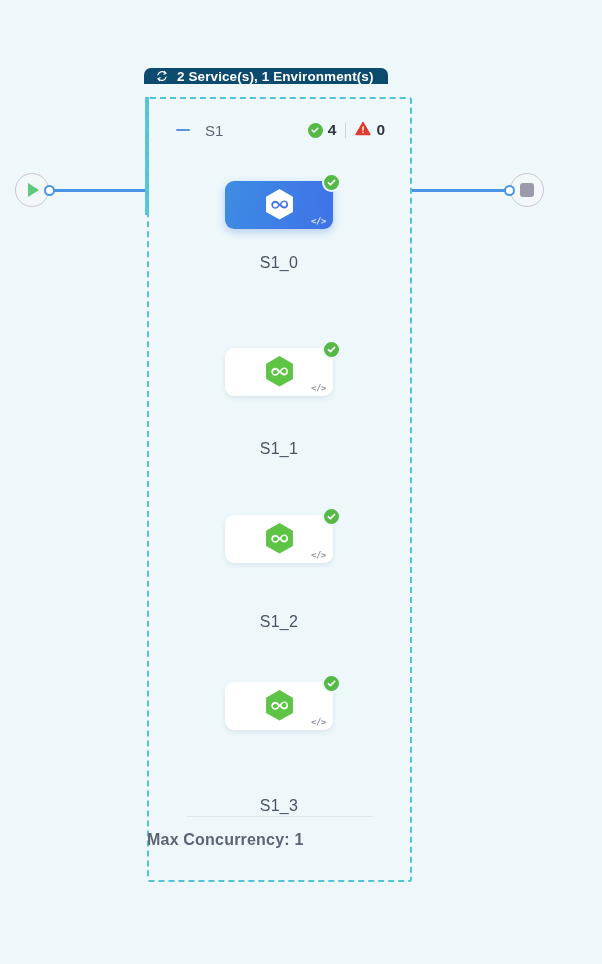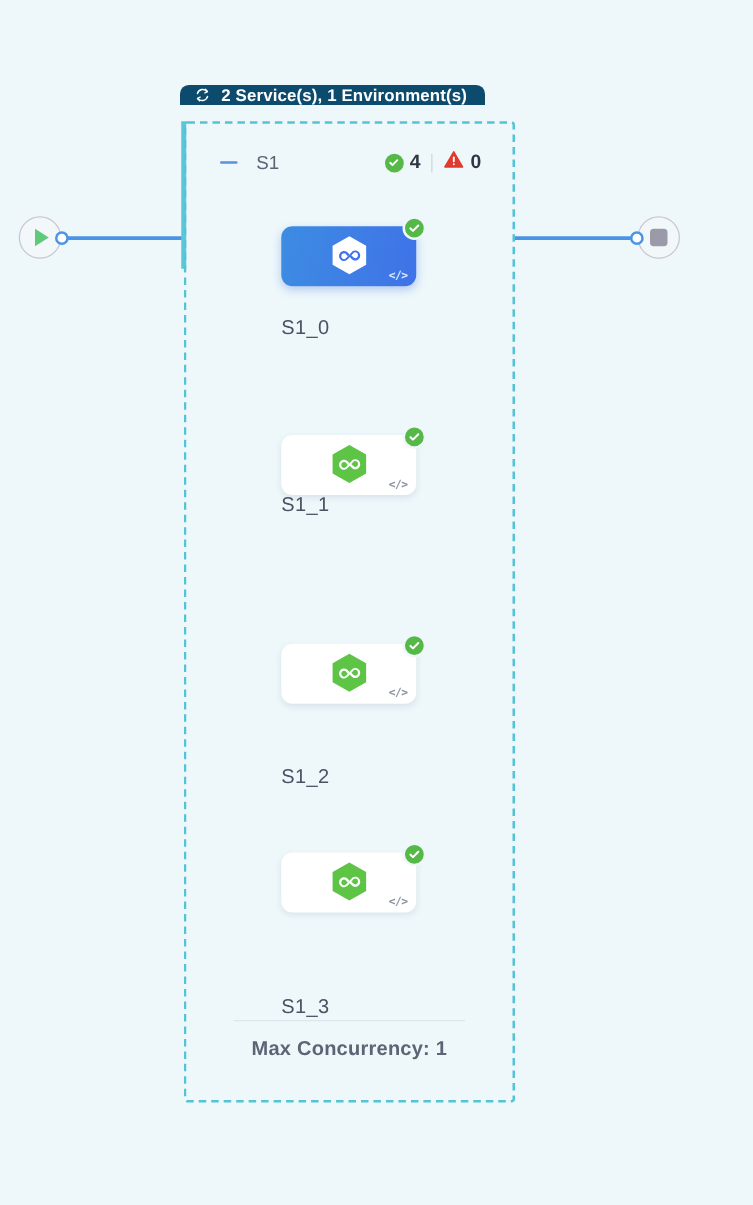--- a/index.html
+++ b/index.html
@@ -225,40 +225,40 @@
     box-sizing: border-box;
     display: flex;
     align-items: center;
     justify-content: center;
   }
 
   .node-label {
     position: absolute;
     left: 225px;
     width: 108px;
+    text-align: center;
     font-size: 16px;
     color: #4a5264;
     letter-spacing: .3px;
   }
 
   
   .group-divider {
     position: absolute;
     left: 187px;
     top: 816px;
     width: 185px;
     height: 1px;
     background: #dde6ed;
   }
   .concurrency {
     position: absolute;
     left: 147px;
     top: 831px;
     width: 265px;
-    text-align: center;
     font-size: 16px;
     font-weight: 700;
     color: #5d6475;
     letter-spacing: .2px;
   }
 </style>
 </head>
 <body>
 
 <div class="canvas">
@@ -343,21 +343,21 @@
         <path d="M12.3 14.2c-2.5 0-4.5 2-4.5 4.5s2 4.5 4.5 4.5c1.5 0 2.6-.8 3.6-1.9l4.2-4.6c.7-.8 1.3-1.2 2.1-1.2 1.4 0 2.5 1.1 2.5 2.6s-1.1 2.6-2.5 2.6c-.8 0-1.4-.4-2.1-1.2l-1.3-1.4-1.4 1.6 1.2 1.3c1 1.1 2.1 1.9 3.6 1.9 2.5 0 4.5-2 4.5-4.5s-2-4.5-4.5-4.5c-1.5 0-2.6.8-3.6 1.9l-4.2 4.6c-.7.8-1.3 1.2-2.1 1.2-1.4 0-2.5-1.1-2.5-2.6s1.1-2.6 2.5-2.6c.8 0 1.4.4 2.1 1.2l1.2 1.3 1.4-1.6-1.1-1.2c-1-1.1-2.1-1.9-3.6-1.9z" fill="#ffffff"></path>
       </svg>
     </span>
     <span class="code-mark">&lt;/&gt;</span>
     <span class="status-dot">
       <svg width="11" height="11" viewBox="0 0 14 14" fill="none">
         <path d="M3 7.3l2.6 2.5L11 4.4" stroke="#ffffff" stroke-width="2.1" stroke-linecap="round" stroke-linejoin="round"></path>
       </svg>
     </span>
   </div>
-  <div class="node-label" style="top:396px">S1_1</div>
+  <div class="node-label" style="top:440px">S1_1</div>
 
   <div class="node plain" style="top:515px">
     <span>
       <svg class="node-glyph" width="31" height="34" viewBox="0 0 34 38">
         <path d="M17 1.2 32 9.7v17L17 35.2 2 26.7v-17z" fill="#5ec446"></path>
         <path d="M12.3 14.2c-2.5 0-4.5 2-4.5 4.5s2 4.5 4.5 4.5c1.5 0 2.6-.8 3.6-1.9l4.2-4.6c.7-.8 1.3-1.2 2.1-1.2 1.4 0 2.5 1.1 2.5 2.6s-1.1 2.6-2.5 2.6c-.8 0-1.4-.4-2.1-1.2l-1.3-1.4-1.4 1.6 1.2 1.3c1 1.1 2.1 1.9 3.6 1.9 2.5 0 4.5-2 4.5-4.5s-2-4.5-4.5-4.5c-1.5 0-2.6.8-3.6 1.9l-4.2 4.6c-.7.8-1.3 1.2-2.1 1.2-1.4 0-2.5-1.1-2.5-2.6s1.1-2.6 2.5-2.6c.8 0 1.4.4 2.1 1.2l1.2 1.3 1.4-1.6-1.1-1.2c-1-1.1-2.1-1.9-3.6-1.9z" fill="#ffffff"></path>
       </svg>
     </span>
     <span class="code-mark">&lt;/&gt;</span>
     <span class="status-dot">

